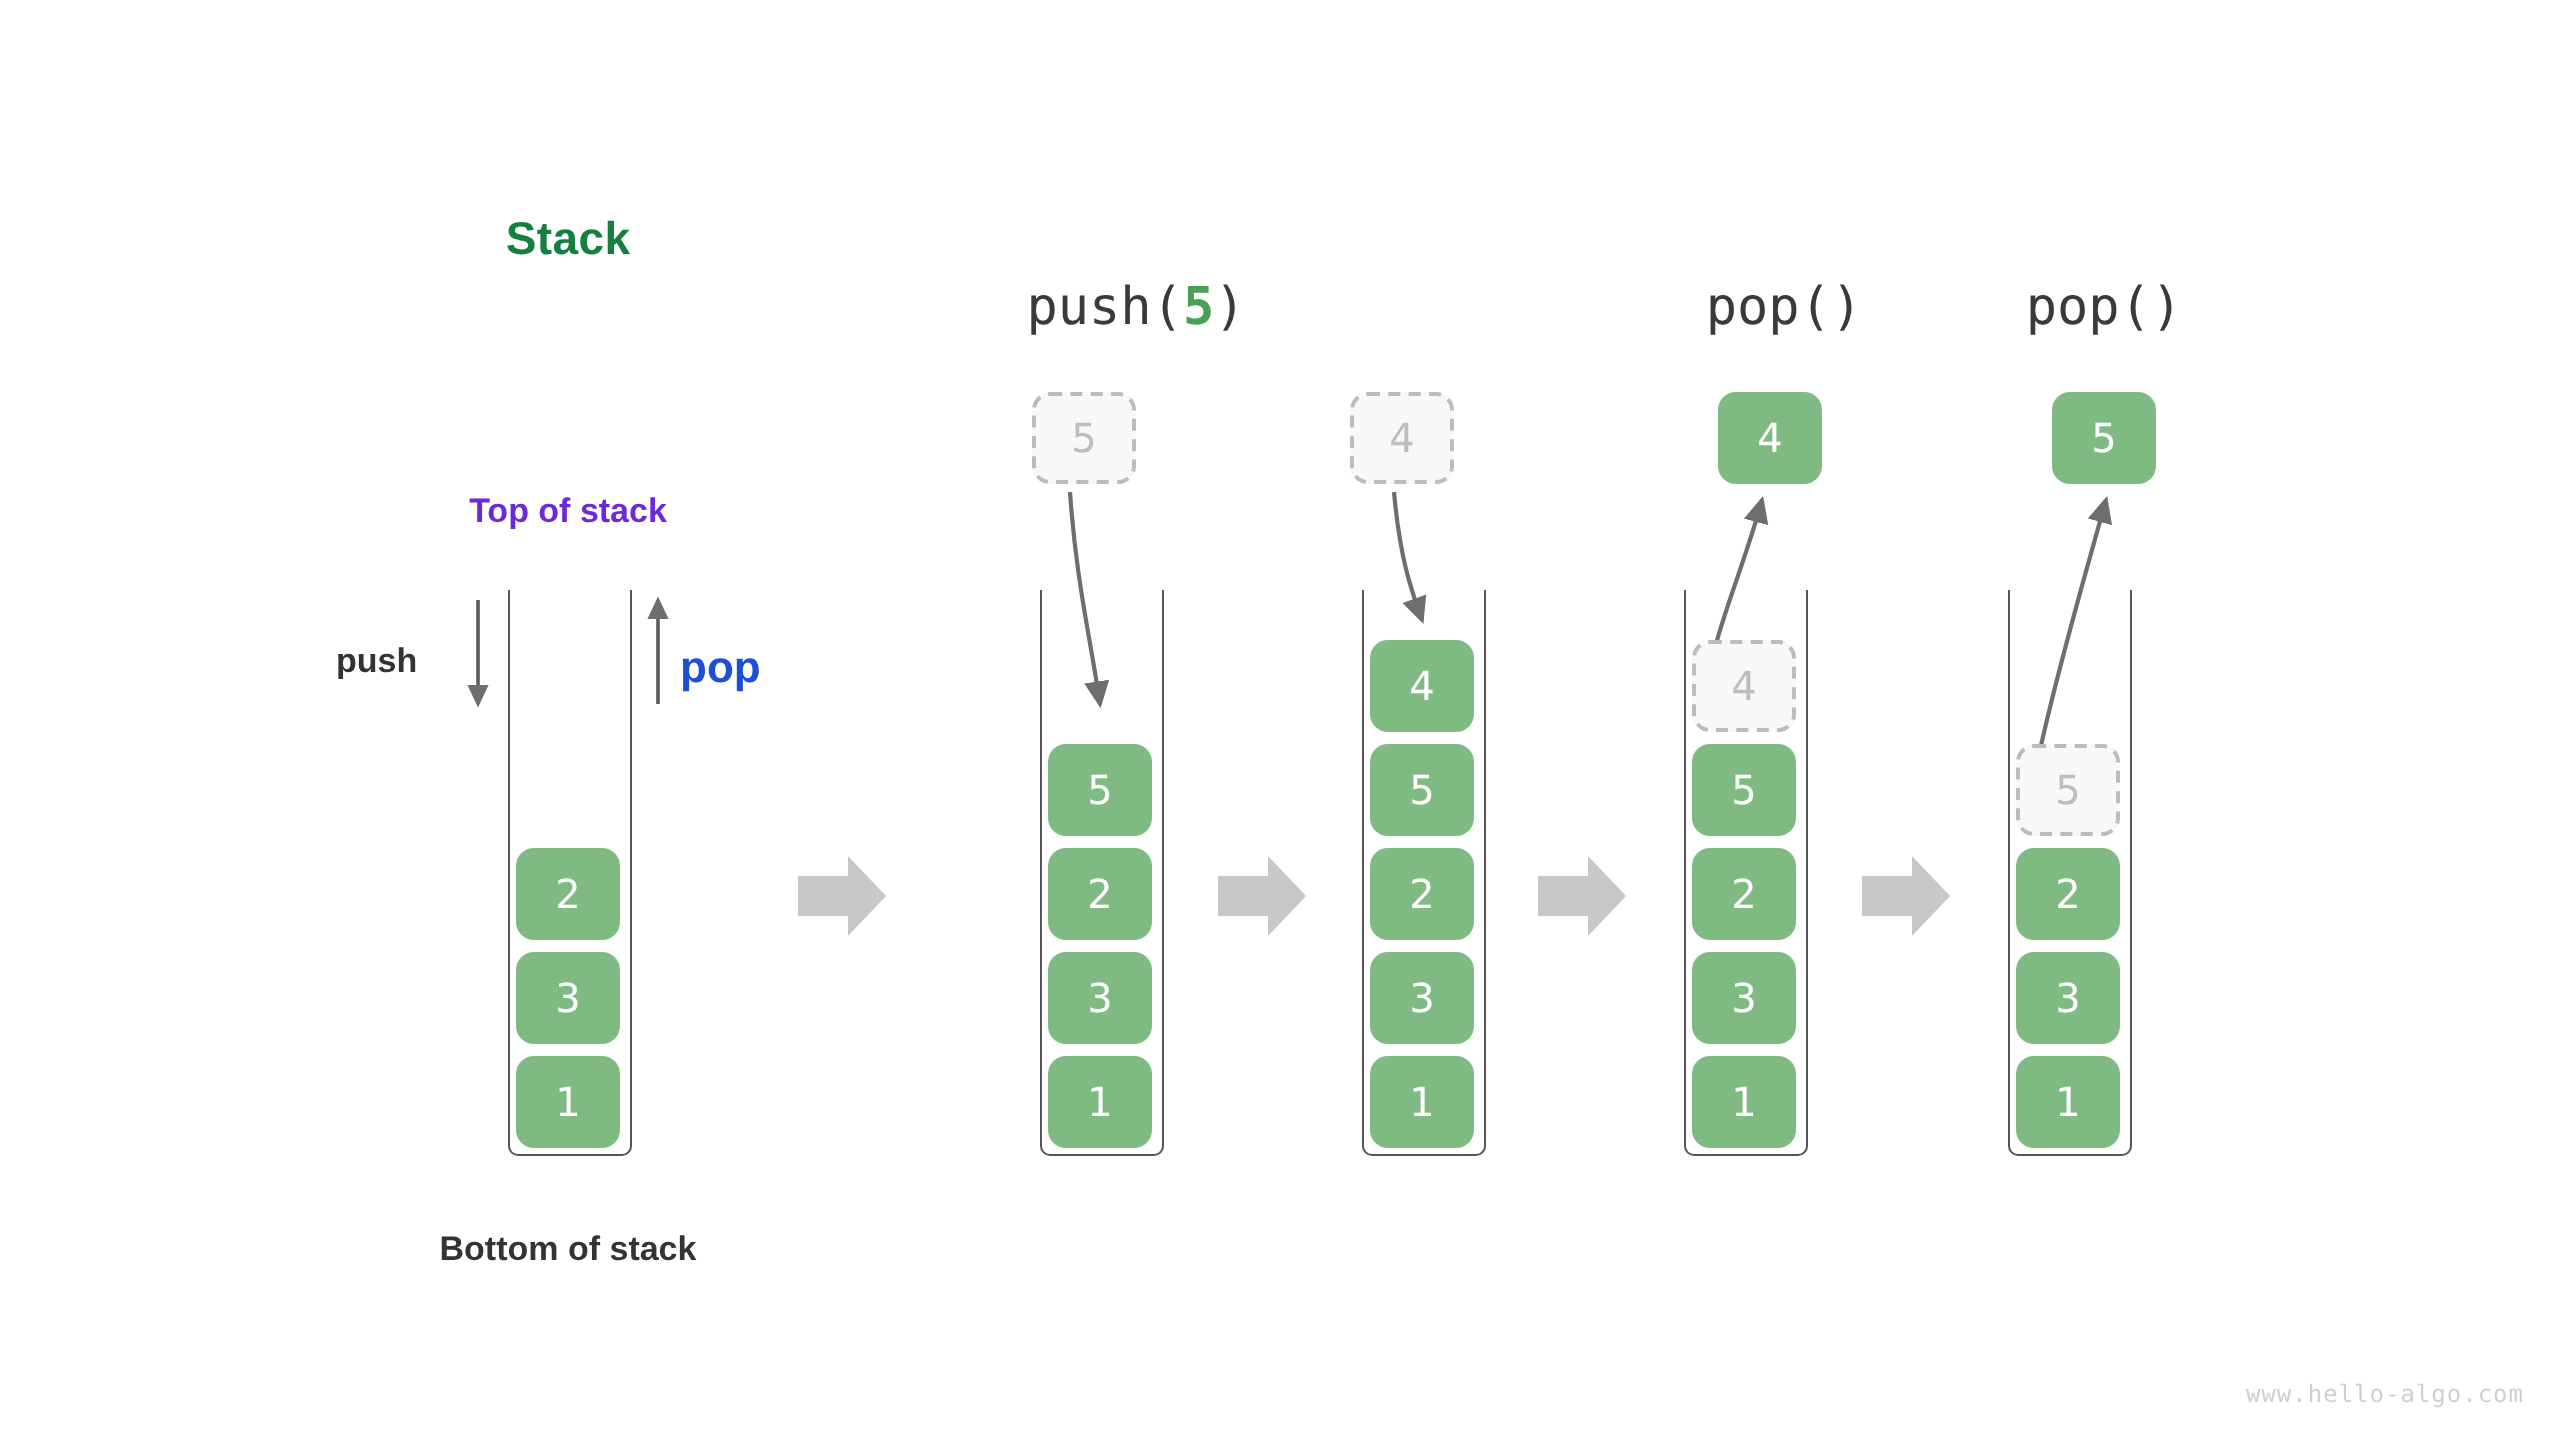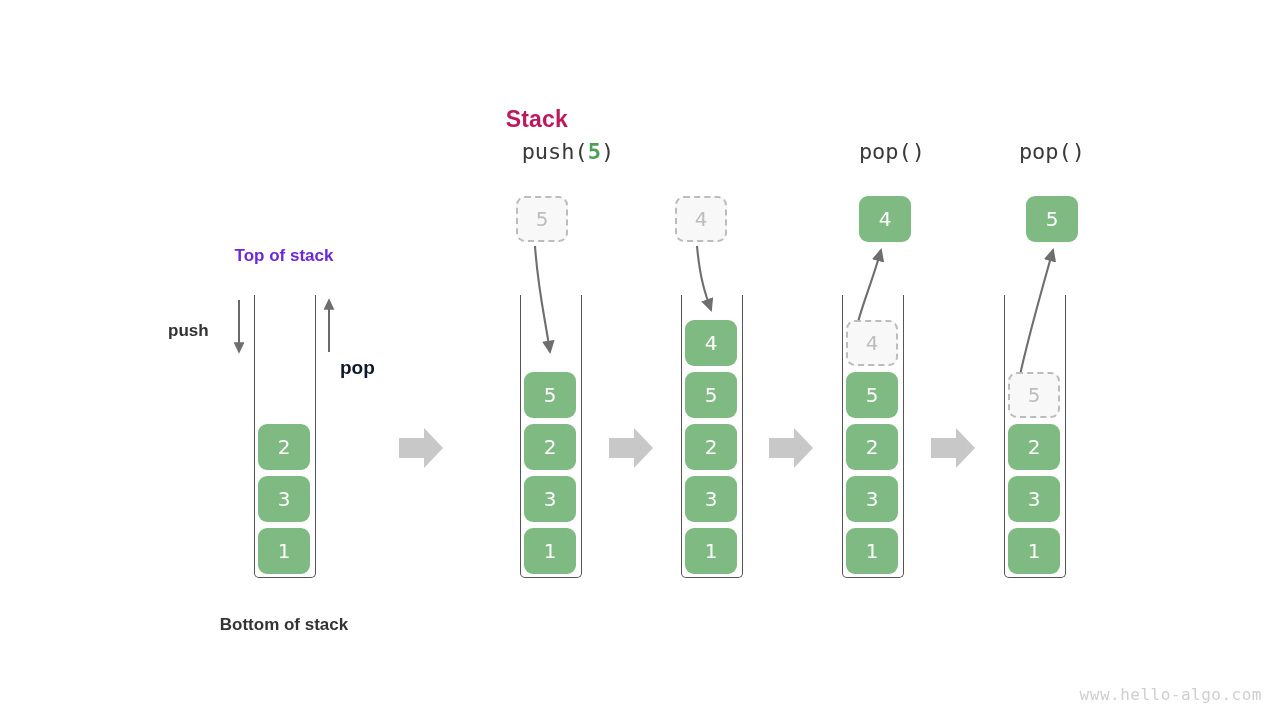--- a/index.html
+++ b/index.html
@@ -14,24 +14,24 @@
     background: #ffffff;
     overflow: hidden;
     font-family: "Liberation Sans", sans-serif;
   }
 
   
   .stack-title {
     position: absolute;
     left: 0; top: 106px;
     width: 568px;
-    text-align: right;
+    text-align: center;
     font-size: 23px;
     font-weight: bold;
-    color: #be185d;
+    color: #15803d;
     letter-spacing: 0.2px;
   }
   .top-label {
     position: absolute;
     left: 0; top: 246px;
     width: 568px;
     text-align: center;
     font-size: 17px;
     font-weight: bold;
     color: #6d28d9;
@@ -48,34 +48,33 @@
   .push-label {
     position: absolute;
     left: 168px; top: 321px;
     font-size: 17px;
     font-weight: bold;
     color: #333333;
   }
   .pop-label {
     position: absolute;
     left: 340px; top: 321px;
-    font-size: 19px;
-    font-weight: bold;
-    color: #0f172a;
-    margin-top: 36px;
+    font-size: 22px;
+    font-weight: bold;
+    color: #1d4ed8;
   }
 
   
   .op-header {
     position: absolute;
     top: 139px;
     width: 180px;
     text-align: center;
     font-family: "DejaVu Sans Mono", monospace;
-    font-size: 22px;
+    font-size: 26px;
     color: #3a3a3a;
     letter-spacing: 0px;
   }
   .op-header .arg { color: #4CA054; font-weight: bold; }
 
   
   .stack-wrap {
     position: absolute;
     bottom: 142px;
   }
@@ -122,21 +121,21 @@
     left: 0; top: 0;
     width: 1280px; height: 720px;
     pointer-events: none;
   }
 
   
   .watermark {
     position: absolute;
     right: 18px; bottom: 16px;
     font-family: "DejaVu Sans Mono", monospace;
-    font-size: 16px;
+    font-size: 12px;
     color: #cfcfcf;
     letter-spacing: 0.5px;
   }
 </style>
 </head>
 <body>
 
 <div id="canvas">
 
   <svg id="overlay" viewBox="0 0 1280 720" xmlns="http://www.w3.org/2000/svg">

